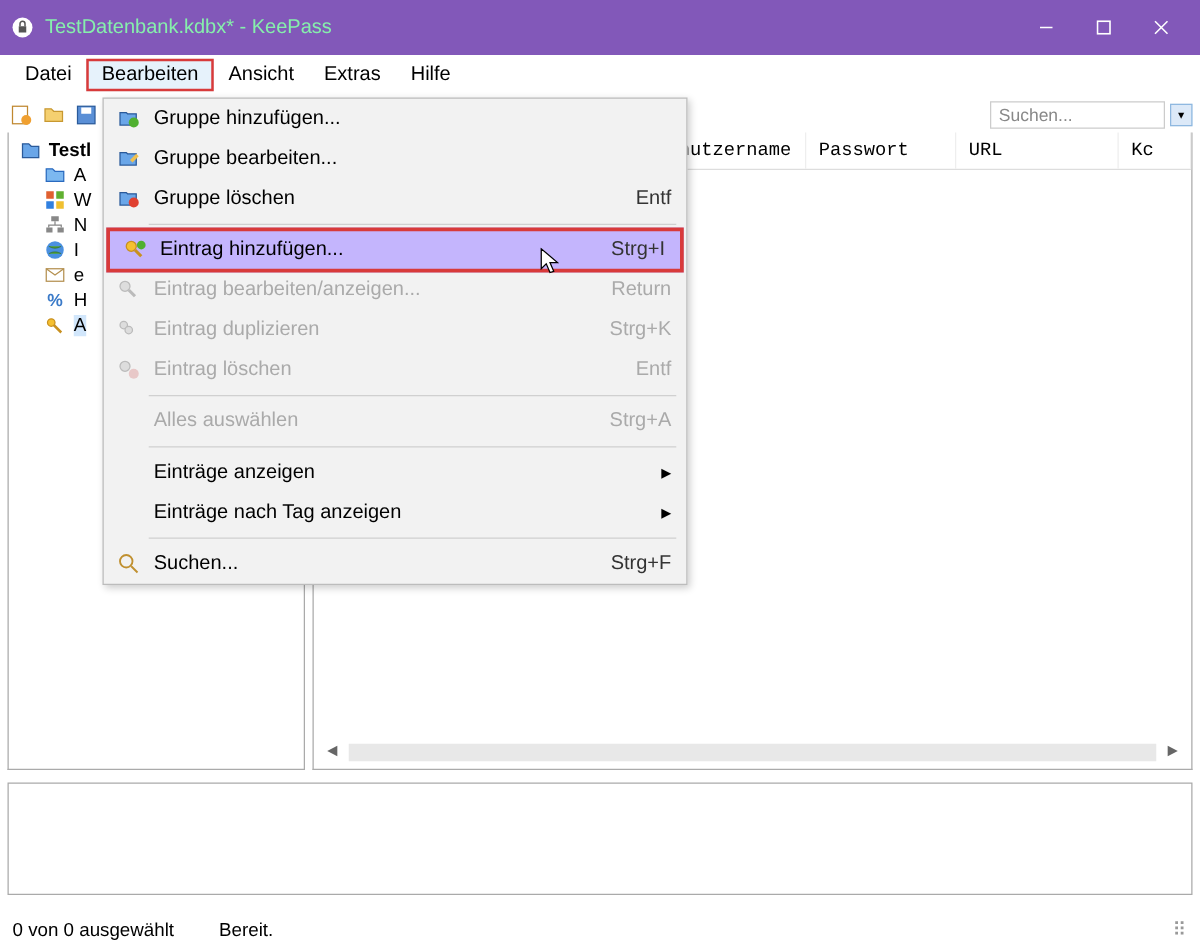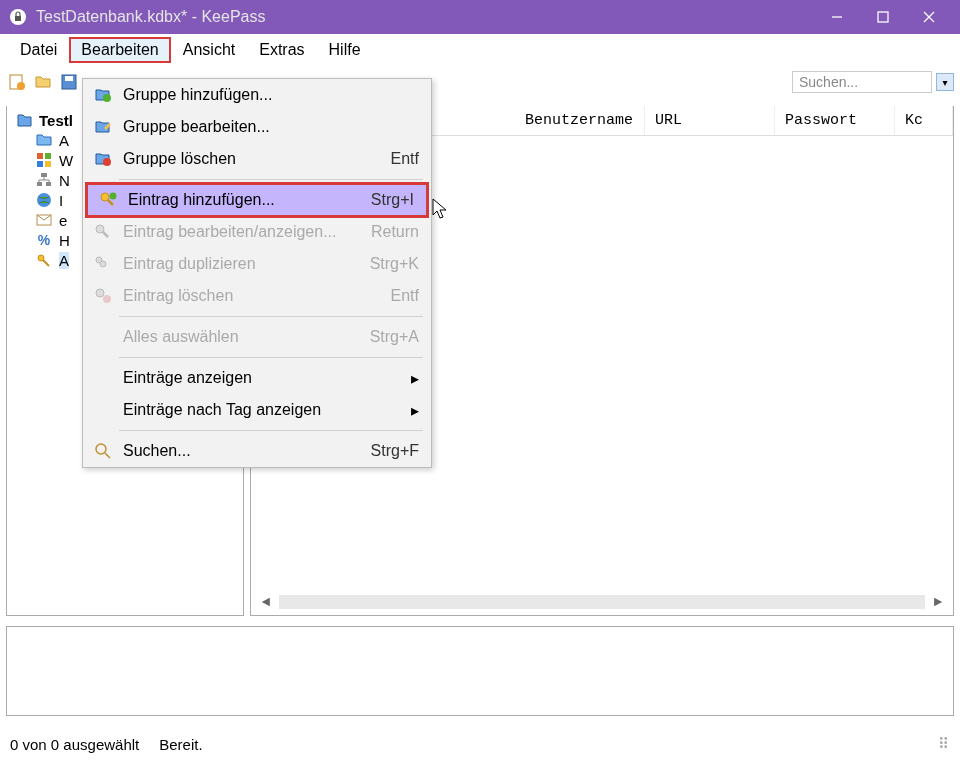--- a/index.html
+++ b/index.html
@@ -6,23 +6,23 @@
 body {
   font-family: "Segoe UI", Tahoma, sans-serif;
   font-size: 14px;
   background: #fff;
   width: 960px;
   height: 760px;
   overflow: hidden;
   position: relative;
 }
 .titlebar {
-  height: 34px;
+  height: 44px;
   background: #8258b9;
-  color: #e5e5e5;
+  color: #86efac;
   display: flex;
   align-items: center;
   padding: 0 8px;
 }
 .titlebar .lock-icon {
   width: 20px; height: 20px;
   margin-right: 8px;
   display: inline-flex;
   align-items: center;
   justify-content: center;
@@ -145,33 +145,33 @@
 }
 .statusbar {
   position: absolute;
   left: 2px; right: 2px;
   bottom: 2px;
   height: 28px;
   display: flex;
   align-items: center;
   padding: 0 8px;
   font-size: 15px;
-  gap: 20px;
+  gap: 36px;
   background: #fff;
 }
 .statusbar .grip {
   margin-left: auto;
   color: #999;
   letter-spacing: 1px;
 }
 .dropdown {
   position: absolute;
   left: 82px;
   top: 78px;
-  width: 350px;
+  width: 468px;
   background: #f2f2f2;
   border: 1px solid #bcbcbc;
   box-shadow: 2px 2px 6px rgba(0,0,0,0.2);
   font-size: 16px;
   z-index: 10;
 }
 .dropdown .dd-row {
   display: flex;
   align-items: center;
   height: 32px;
@@ -339,22 +339,22 @@
         </span>
       <span class="tree-label">A</span>
     </div>
   </div>
 
   <div class="listpane">
     <div class="list-header">
       <div class="col" style="width:24px"></div>
       <div class="col" style="width:240px;visibility:hidden"></div>
       <div class="col" style="width:130px">Benutzername</div>
+      <div class="col" style="width:120px">Passwort</div>
       <div class="col" style="width:130px">URL</div>
-      <div class="col" style="width:120px">Passwort</div>
       <div class="col" style="flex:1">Kc</div>
     </div>
     <div class="hscroll">
       <span class="arrow">◄</span>
       <span class="track"></span>
       <span class="arrow">►</span>
     </div>
   </div>
 </div>
 

